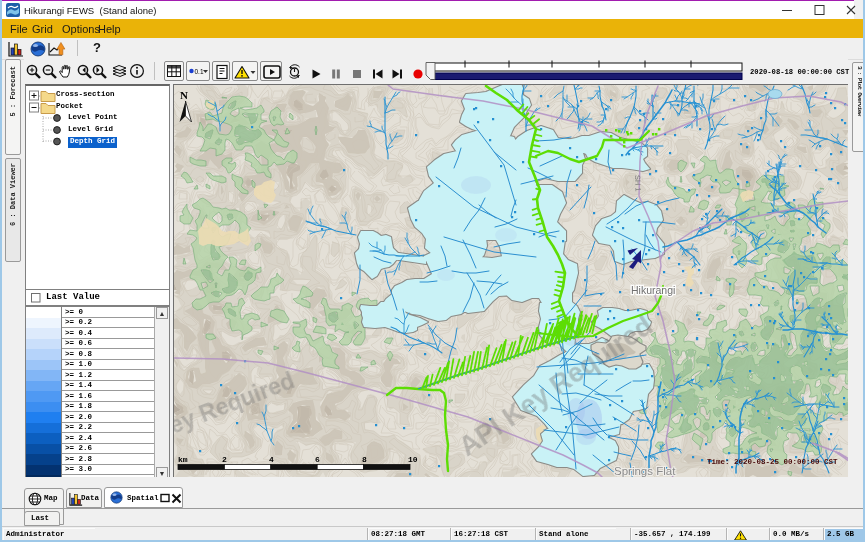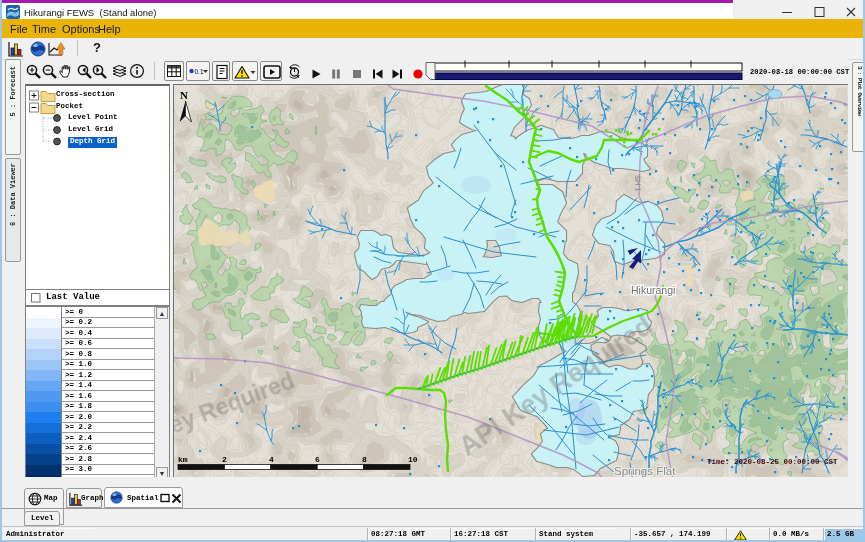--- a/index.html
+++ b/index.html
@@ -1,19 +1,19 @@
 <!DOCTYPE html>
 <html><head><meta charset="utf-8"><style>
 *{margin:0;padding:0;box-sizing:border-box}
 html,body{width:865px;height:542px;overflow:hidden}
 body{font-family:"Liberation Sans",sans-serif;position:relative;background:#f0f0f0;border-left:2px solid #9ec8e8;border-right:2px solid #9ec8e8;border-bottom:2px solid #9ec8e8}
 .abs{position:absolute}
 .mono{font-family:"Liberation Mono",monospace;font-weight:bold;white-space:nowrap}
 
-#title{left:0;top:0;width:731px;height:19px;background:#fff;border-top:3px solid #a21caf}
+#title{left:0;top:0;width:852px;height:19px;background:#fff;border-top:1px solid #a21caf}
 #title .txt{position:absolute;left:22px;top:4px;font-size:9.5px;color:#111}
 #title .ico{position:absolute;left:4px;top:2px}
 .winbtn{position:absolute;top:0;width:30px;height:19px}
 
 #menu{left:0;top:19px;width:861px;height:19px;background:#eab308;font-size:11px;color:#1a1a1a}
 #menu span{position:absolute;top:4px}
 
 #tb1{left:0;top:38px;width:861px;height:22px;background:#f0f0f0;border-bottom:1px solid #dcdcdc}
 #tb1 .i{position:absolute;top:3px}
 
@@ -66,21 +66,21 @@
   <div class="winbtn" style="left:802px"><svg width="30" height="19">
         <rect x="11" y="4.5" width="9" height="9" fill="none" stroke="#333" stroke-width="1"></rect>
       </svg></div>
   <div class="winbtn" style="left:834px"><svg width="30" height="19">
         <path d="M11 5l8 8M19 5l-8 8" stroke="#333" stroke-width="1.1"></path>
       </svg></div>
 </div>
 
 <div id="menu" class="abs">
   <span style="left:8px">File</span>
-    <span style="left:30px">Time</span>
+    <span style="left:30px">Grid</span>
     <span style="left:60px">Options</span>
     <span style="left:96px">Help</span>
 </div>
 
 <div id="tb1" class="abs">
   <span class="i" style="left:6px"><svg width="16" height="16" viewBox="0 0 16 16">
         <path d="M1 1v14h14" stroke="#111" stroke-width="1.2" fill="none"></path>
         <rect x="3" y="7" width="3" height="7" fill="#2244bb" stroke="#111" stroke-width="0.7"></rect>
         <rect x="6.5" y="3" width="3" height="11" fill="#f4c430" stroke="#111" stroke-width="0.7"></rect>
         <rect x="10" y="8.5" width="3" height="5.5" fill="#cc2222" stroke="#111" stroke-width="0.7"></rect>
@@ -422,55 +422,55 @@
         </svg></span>
       <span style="position:absolute;left:19px;top:5px">Map</span>
     </div>
   <div class="htab" style="left:64px;top:11px;width:36px;height:20px">
       <span style="position:absolute;left:2px;top:3px"><svg width="14" height="14" viewBox="0 0 16 16">
           <path d="M1 1v14h14" stroke="#111" stroke-width="1.2" fill="none"></path>
           <rect x="3" y="7" width="3" height="7" fill="#2244bb" stroke="#111" stroke-width="0.7"></rect>
           <rect x="6.5" y="3" width="3" height="11" fill="#f4c430" stroke="#111" stroke-width="0.7"></rect>
           <rect x="10" y="8.5" width="3" height="5.5" fill="#cc2222" stroke="#111" stroke-width="0.7"></rect>
         </svg></span>
-      <span style="position:absolute;left:14px;top:5px">Graph</span>
+      <span style="position:absolute;left:14px;top:5px">Data</span>
     </div>
   <div class="htab" style="left:102px;top:10px;width:79px;height:21px;background:#fff">
       <span style="position:absolute;left:5px;top:3px"><svg width="13" height="13" viewBox="0 0 16 16">
           <circle cx="8" cy="8" r="7" fill="#2a6fd6"></circle>
           <path d="M2 5q3 2 6 0t6 1q1 2 0 4q-4-2-7 0t-5-1q-1-2 0-4z" fill="#123c8a"></path>
           <circle cx="8" cy="8" r="7" fill="none" stroke="#0c2f66" stroke-width="0.8"></circle>
           <ellipse cx="5.5" cy="4.5" rx="2.5" ry="1.5" fill="#ffffff" opacity="0.5"></ellipse>
         </svg></span>
       <span style="position:absolute;left:22px;top:6px">Spatial</span>
     <svg width="10" height="10" style="position:absolute;left:55px;top:5px">
         <rect x="1" y="1.5" width="8" height="7" fill="none" stroke="#111" stroke-width="1.4"></rect>
       </svg>
     <svg width="11" height="11" style="position:absolute;left:66px;top:4.5px">
         <path d="M1.5 1.5l8 8M9.5 1.5l-8 8" stroke="#111" stroke-width="2"></path>
       </svg>
   </div>
   <div style="position:absolute;left:0;top:31px;width:861px;height:1px;background:#9a9a9a"></div>
   <div class="htab" style="left:22px;top:34px;width:36px;height:15px">
-      <span style="position:absolute;left:6px;top:2px">Level</span>
+      <span style="position:absolute;left:6px;top:2px">Last</span>
     </div>
 </div>
 
 <div id="status" class="abs">
   <div class="scell" style="left:1px;width:92px;border-left:none">
       <span>Administrator</span>
     </div>
   <div class="scell" style="left:365px;width:83px">
       <span>08:27:18 GMT</span>
     </div>
   <div class="scell" style="left:448px;width:85px">
       <span>16:27:18 CST</span>
     </div>
   <div class="scell" style="left:533px;width:81px">
-      <span>Stand system</span>
+      <span>Stand alone</span>
     </div>
   <div class="scell" style="left:628px;width:110px">
       <span>-35.657 , 174.199</span>
     </div>
   <div class="scell" style="left:724px;width:43px">
       <span style="left:7px;top:2px"><svg width="13" height="11" viewBox="0 0 13 11">
           <path d="M6.5 0.8L12.4 10H0.6z" fill="#ffe000" stroke="#111" stroke-width="0.9" stroke-linejoin="round"></path>
           <path d="M6.5 3.4v3" stroke="#111" stroke-width="1.1"></path>
           <circle cx="6.5" cy="8.2" r="0.7" fill="#111"></circle>
         </svg></span>

